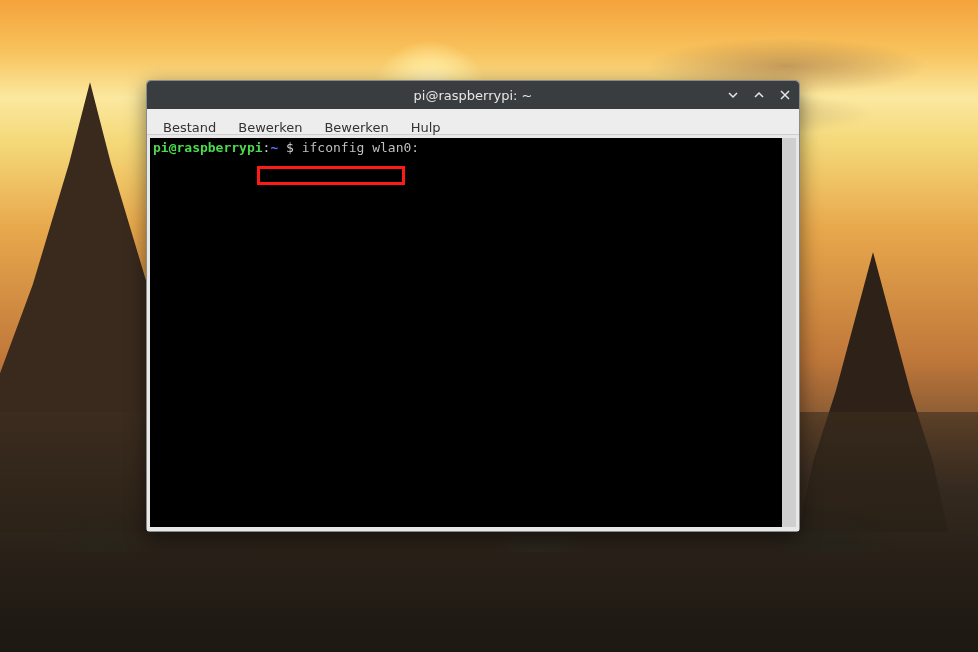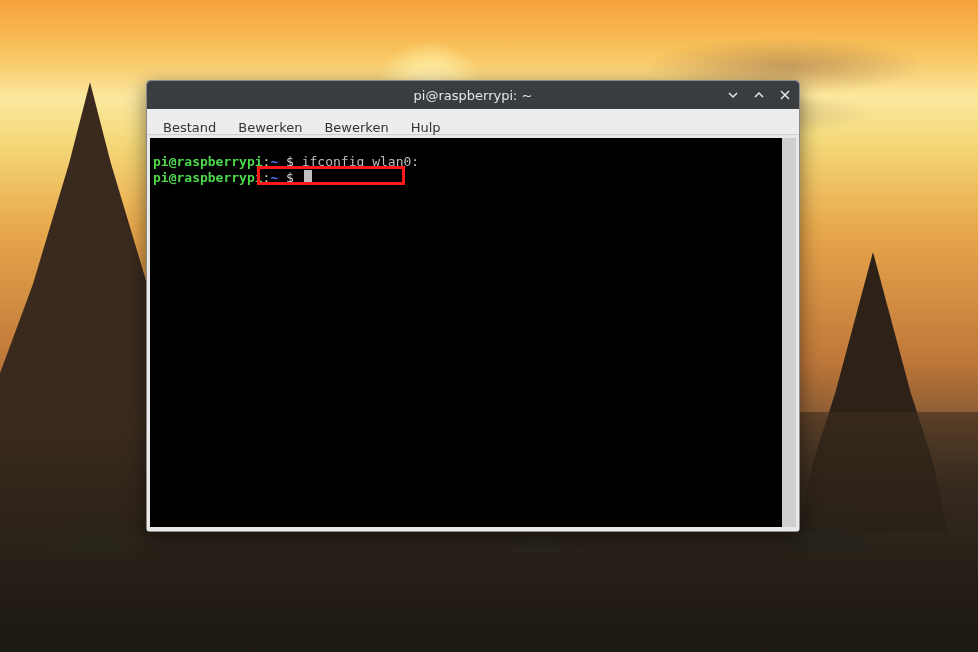--- a/index.html
+++ b/index.html
@@ -138,21 +138,21 @@
       padding: 3px 3px 4px 3px;
       display: flex;
     }
     .terminal {
       flex: 1;
       background: #000;
       color: #ccc;
       font-family: "DejaVu Sans Mono", "Liberation Mono", monospace;
       font-size: 13px;
       line-height: 16px;
-      padding: 16px 3px;
+      padding: 2px 3px;
       position: relative;
       overflow: hidden;
       border-right: 14px solid #cfcfcf; 
     }
     .terminal .scrollbar-thumb {
       position: absolute;
       top: 0; right: -14px;
       width: 14px; height: 100%;
       background: #c0c0c0;
     }
@@ -224,21 +224,20 @@
 
   <div class="term-wrap">
     <div class="terminal">
 
       <div class="line"><span class="grn">pi@raspberrypi</span><span class="wht">:</span><span class="blu">~</span><span class="wht"> $ </span><span class="gry">ifconfig wlan0:</span></div>
 
 
 
       <div class="line"></div>
 
-      <div class="line"><span class="grn">pi@raspberrypi</span><span class="wht">:</span><span class="blu">~</span><span class="wht"> $ </span><span class="cursor"></span></div>
 
       <div class="highlight-box" style="top: 28px; left: 107px; width: 148px; height: 19px;"></div>
 
       <div class="scrollbar-thumb"></div>
     </div>
   </div>
 
 </div>
 
 </body></html>

